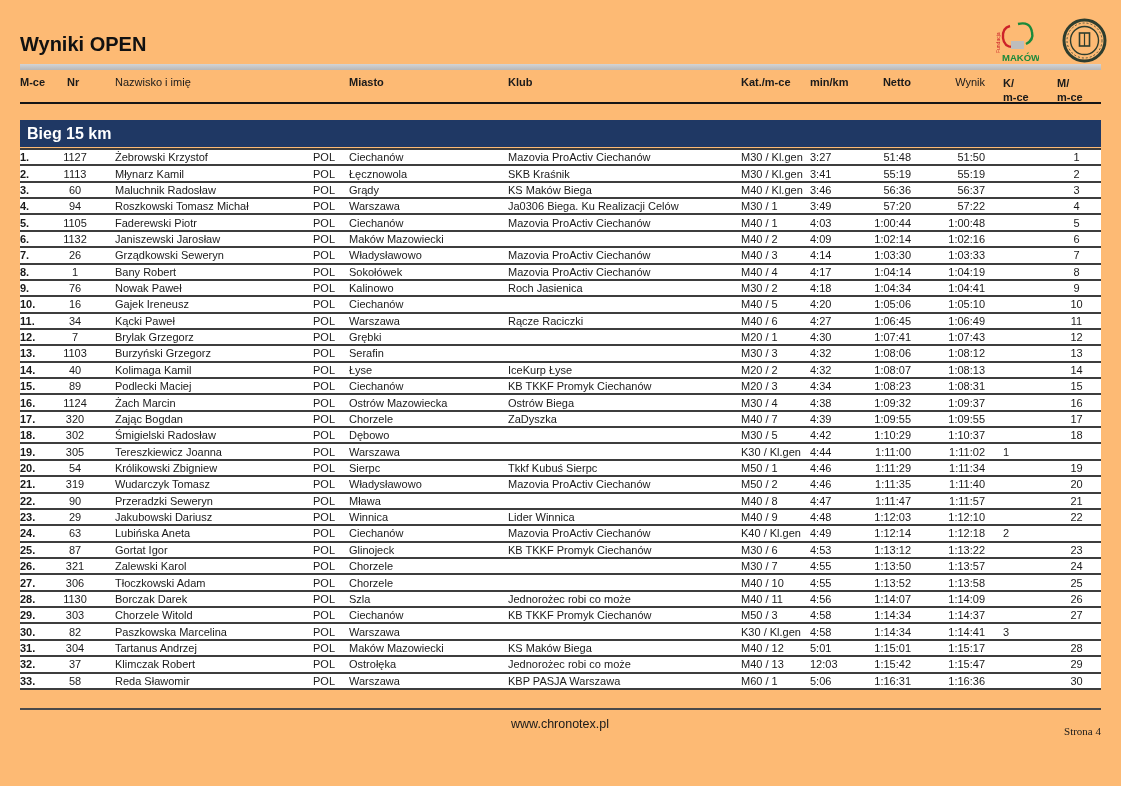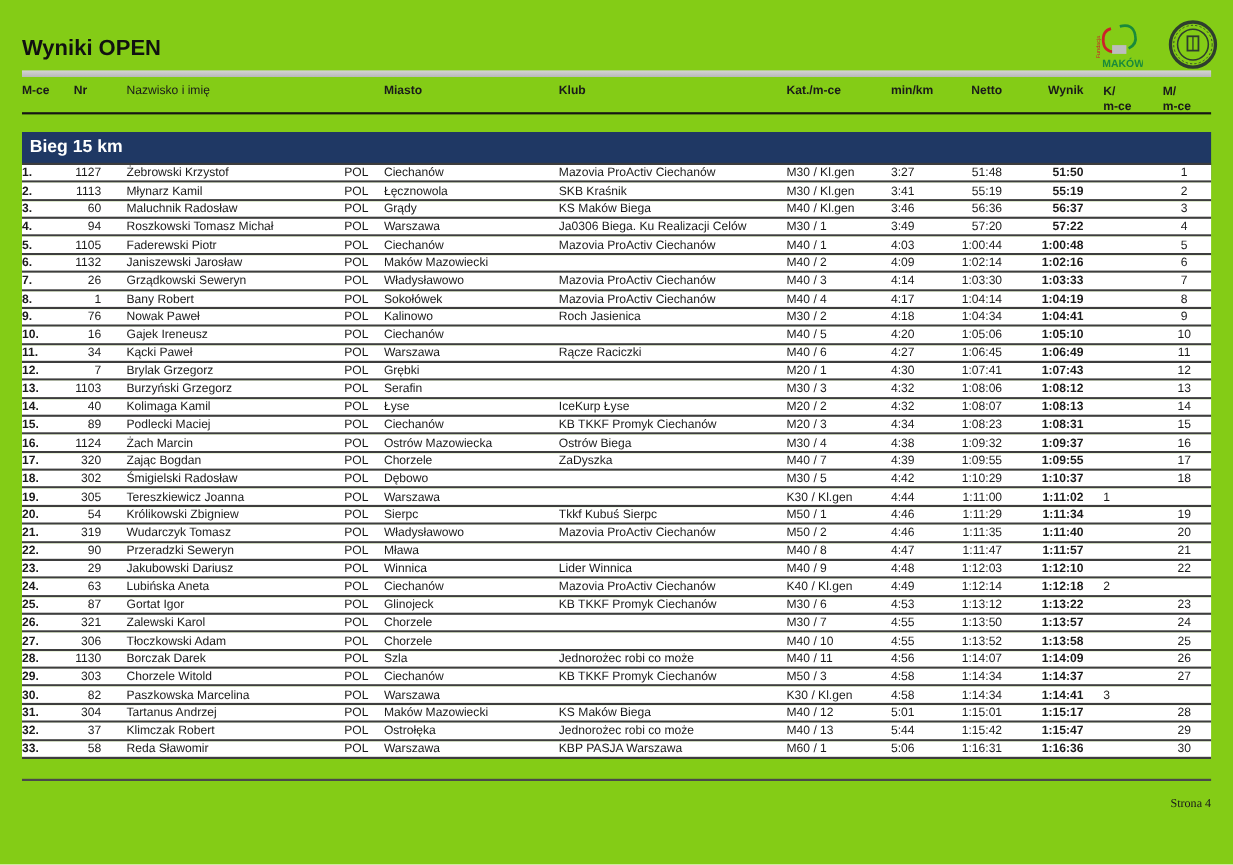--- a/index.html
+++ b/index.html
@@ -1,42 +1,42 @@
 <!DOCTYPE html>
 <html><head>
 <meta charset="utf-8">
 <style>
   html,body{margin:0;padding:0;background:#ffffff;}
   .page{
-    position:relative;width:1121px;height:786px;background:#84cc16;
+    position:relative;width:1121px;height:786px;background:#fdba74;
     font-family:"Liberation Sans","DejaVu Sans",sans-serif;color:#1a1a1a;overflow:hidden;
     --cols:38px 34px 218px 39px 159px 204px 98px 36px 65px 74px 53px 63px;
   }
   .title{position:absolute;left:20px;top:33px;font-size:20px;font-weight:bold;color:#111;}
   .logos{position:absolute;right:14px;top:18px;display:flex;gap:23px;align-items:center;}
   .gray-bar{position:absolute;left:20px;top:64px;width:1081px;height:6px;
     background:linear-gradient(#d4d4d4,#b9b9b9);}
   .colhead{position:absolute;left:20px;top:76px;width:1081px;display:grid;
     grid-template-columns:var(--cols);font-size:11px;font-weight:bold;align-items:start;}
   .colhead .two-line div{line-height:14px;}
   .head-rule{position:absolute;left:20px;top:102px;width:1081px;height:2px;background:#151515;}
-  .band{position:absolute;left:20px;top:120px;width:1081px;height:43px;background:#1f3864;
+  .band{position:absolute;left:20px;top:120px;width:1081px;height:27px;background:#1f3864;
     color:#ffffff;font-size:16px;font-weight:bold;line-height:27px;padding-left:7px;box-sizing:border-box;}
   .rows{position:absolute;left:20px;top:148px;width:1081px;border-top:2px solid #3d3d3d;}
   .row{display:grid;grid-template-columns:var(--cols);height:16.36px;box-sizing:border-box;
     border-bottom:2px solid #3d3d3d;font-size:11px;align-items:center;background:#fff;}
   .row>div,.colhead>div{white-space:nowrap;overflow:visible;}
   .c-mce{font-weight:bold;}
   .h-nr{padding-left:9px;}
-  .c-nr{text-align:right;}
+  .c-nr{text-align:center;}
   .c-name{padding-left:23px;font-weight:normal;}
   .c-pol{padding-left:3px;}
-  .c-kat{padding-left:3px;}
+  .c-kat{padding-left:3px;margin-left:26px;}
   .c-netto{text-align:right;margin-left:24px;}
-  .c-result{text-align:right;font-weight:bold;}
+  .c-result{text-align:right;font-weight:normal;}
   .c-k{padding-left:18px;}
   .h-mm{padding-left:19px;}
   .c-mm{padding-left:14px;text-align:center;}
   .footer-rule{position:absolute;left:20px;top:708px;width:1081px;height:2px;background:#4a4a4a;}
   .footer-left{position:absolute;left:20px;top:713px;font-size:12.5px;line-height:22px;}
   .footer-center{position:absolute;left:380px;top:713px;width:360px;text-align:center;
     font-size:12.5px;line-height:22px;}
   .footer-right{position:absolute;right:20px;top:725px;font-size:11px;font-family:Liberation Serif, serif;}
 </style>
 </head>
@@ -563,21 +563,21 @@
     </div>
 
     <div class="row">
       <div class="c-mce">32.</div>
       <div class="c-nr">37</div>
       <div class="c-name">Klimczak Robert</div>
       <div class="c-pol">POL</div>
       <div>Ostrołęka</div>
       <div>Jednorożec robi co może</div>
       <div class="c-kat">M40 / 13</div>
-      <div>5:44</div>
+      <div>12:03</div>
       <div class="c-netto">1:15:42</div>
       <div class="c-result">1:15:47</div>
       <div class="c-k"></div>
       <div class="c-mm">29</div>
     </div>
 
     <div class="row">
       <div class="c-mce">33.</div>
       <div class="c-nr">58</div>
       <div class="c-name">Reda Sławomir</div>
@@ -588,16 +588,17 @@
       <div>5:06</div>
       <div class="c-netto">1:16:31</div>
       <div class="c-result">1:16:36</div>
       <div class="c-k"></div>
       <div class="c-mm">30</div>
     </div>
   </div>
 
   <div class="footer-rule"></div>
   <div class="footer-center">
+    <div>www.chronotex.pl</div>
   </div>
   <div class="footer-right">Strona 4</div>
 
 </div>
 
 </body></html>

